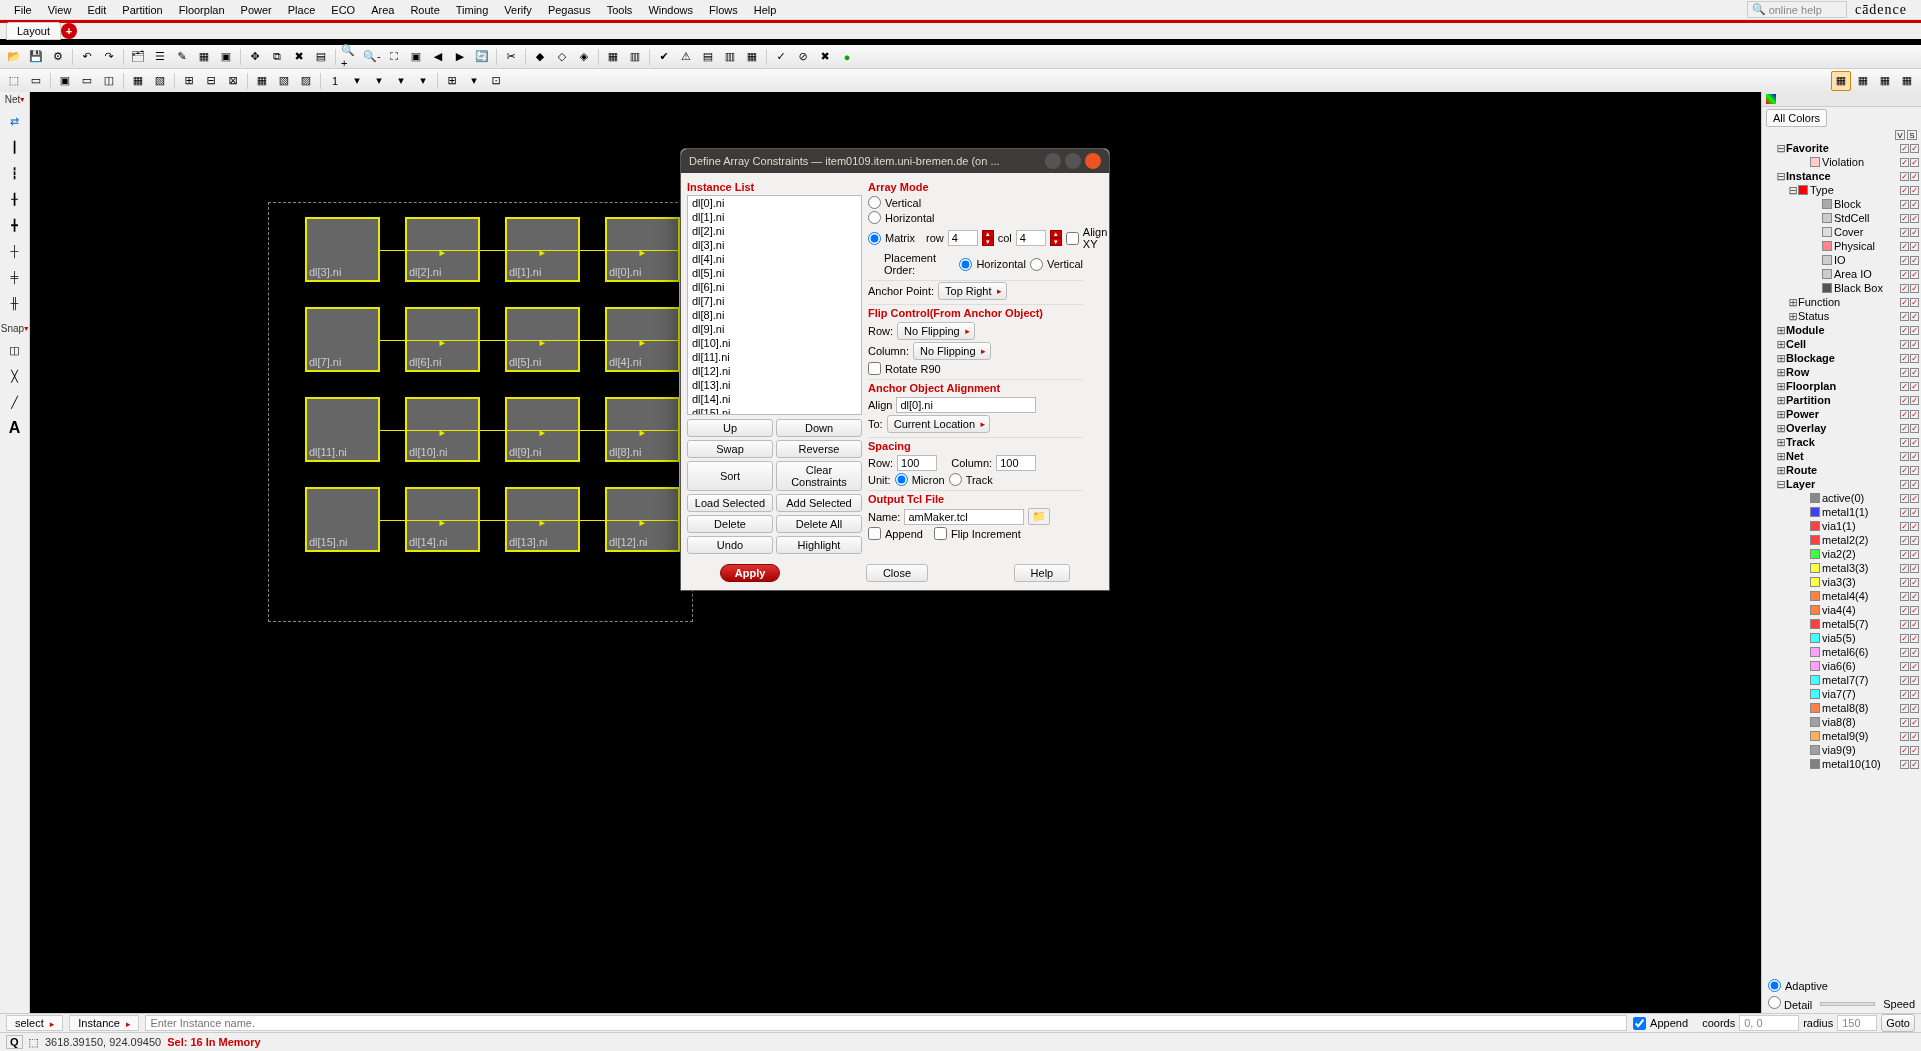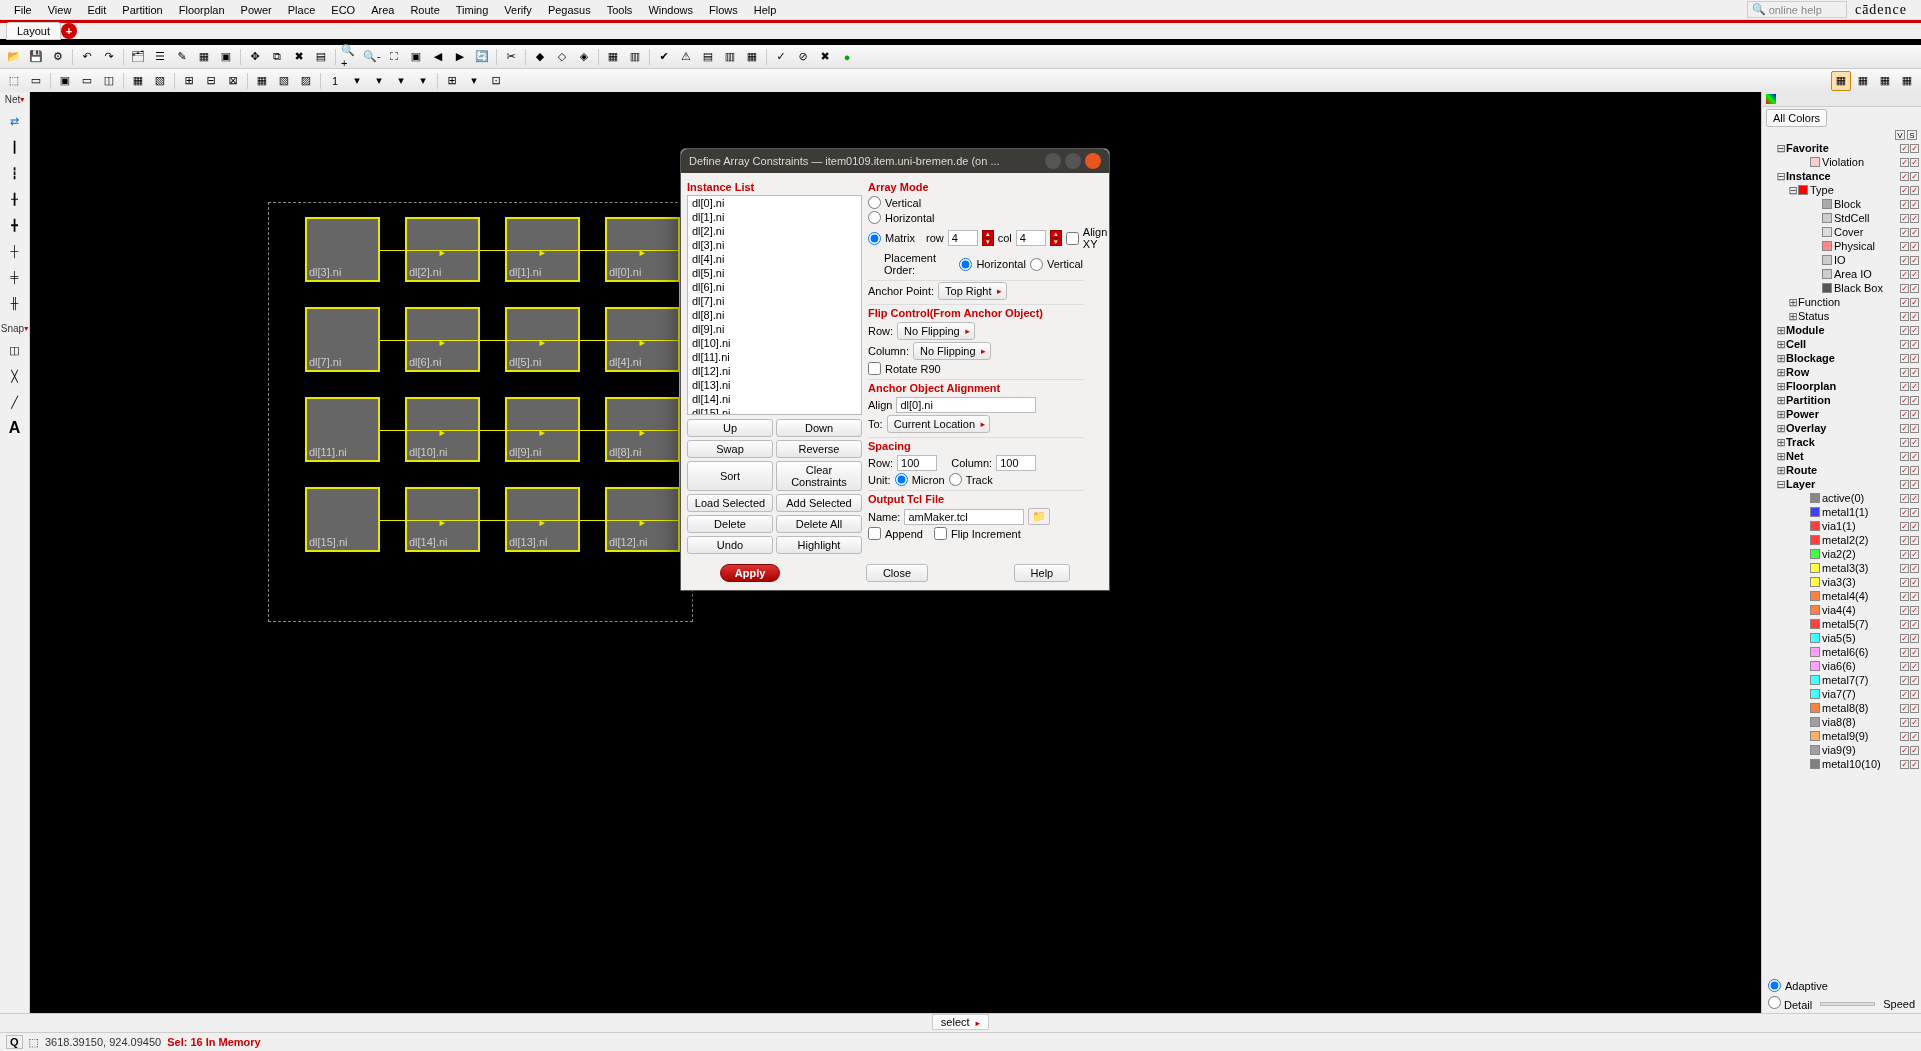--- a/index.html
+++ b/index.html
@@ -74,21 +74,21 @@
 .trow { display: flex; align-items: center; height: 14px; white-space: nowrap; }
 .trow .tgl { width: 10px; text-align: center; color: #555; }
 .trow .txt { flex: 1; overflow: hidden; text-overflow: ellipsis; }
 .trow .sw { width: 10px; height: 10px; border: 1px solid #888; margin-right: 2px; }
 .trow .chk { width: 9px; height: 9px; border: 1px solid #888; margin-left: 1px; display: flex; align-items: center; justify-content: center; color: #cc0000; font-size: 8px; }
 .indent1 { padding-left: 12px; } .indent2 { padding-left: 24px; } .indent3 { padding-left: 36px; } .indent4 { padding-left: 48px; }
 .bold { font-weight: bold; }
 .radio-row { padding: 2px 6px; display: flex; align-items: center; gap: 4px; }
 
 
-.btm1 { position: absolute; bottom: 19px; left: 0; right: 0; height: 19px; background: #f0f0f0; border-top: 1px solid #ccc; display: flex; align-items: center; padding: 0 6px; gap: 6px; font-size: 11px; flex-direction: column; }
+.btm1 { position: absolute; bottom: 19px; left: 0; right: 0; height: 19px; background: #f0f0f0; border-top: 1px solid #ccc; display: flex; align-items: center; padding: 0 6px; gap: 6px; font-size: 11px; }
 .btm1 .chip { border: 1px solid #ccc; padding: 1px 8px; background: #fafafa; position: relative; }
 .btm1 .chip::after { content: "▸"; color: #cc0000; margin-left: 6px; font-size: 9px; }
 .btm1 input { border: 1px solid #ccc; padding: 1px 4px; flex: 1; color: #888; }
 .btm1 .right { margin-left: auto; display: flex; align-items: center; gap: 4px; }
 .btm2 { position: absolute; bottom: 0; left: 0; right: 0; height: 19px; background: #f0f0f0; border-top: 1px solid #ccc; display: flex; align-items: center; padding: 0 6px; gap: 6px; font-size: 11px; }
 .btm2 .status { flex: 1; }
 .btm2 .coords { color: #333; }
 .btm2 .sel { color: #cc0000; font-weight: bold; }
 
 

